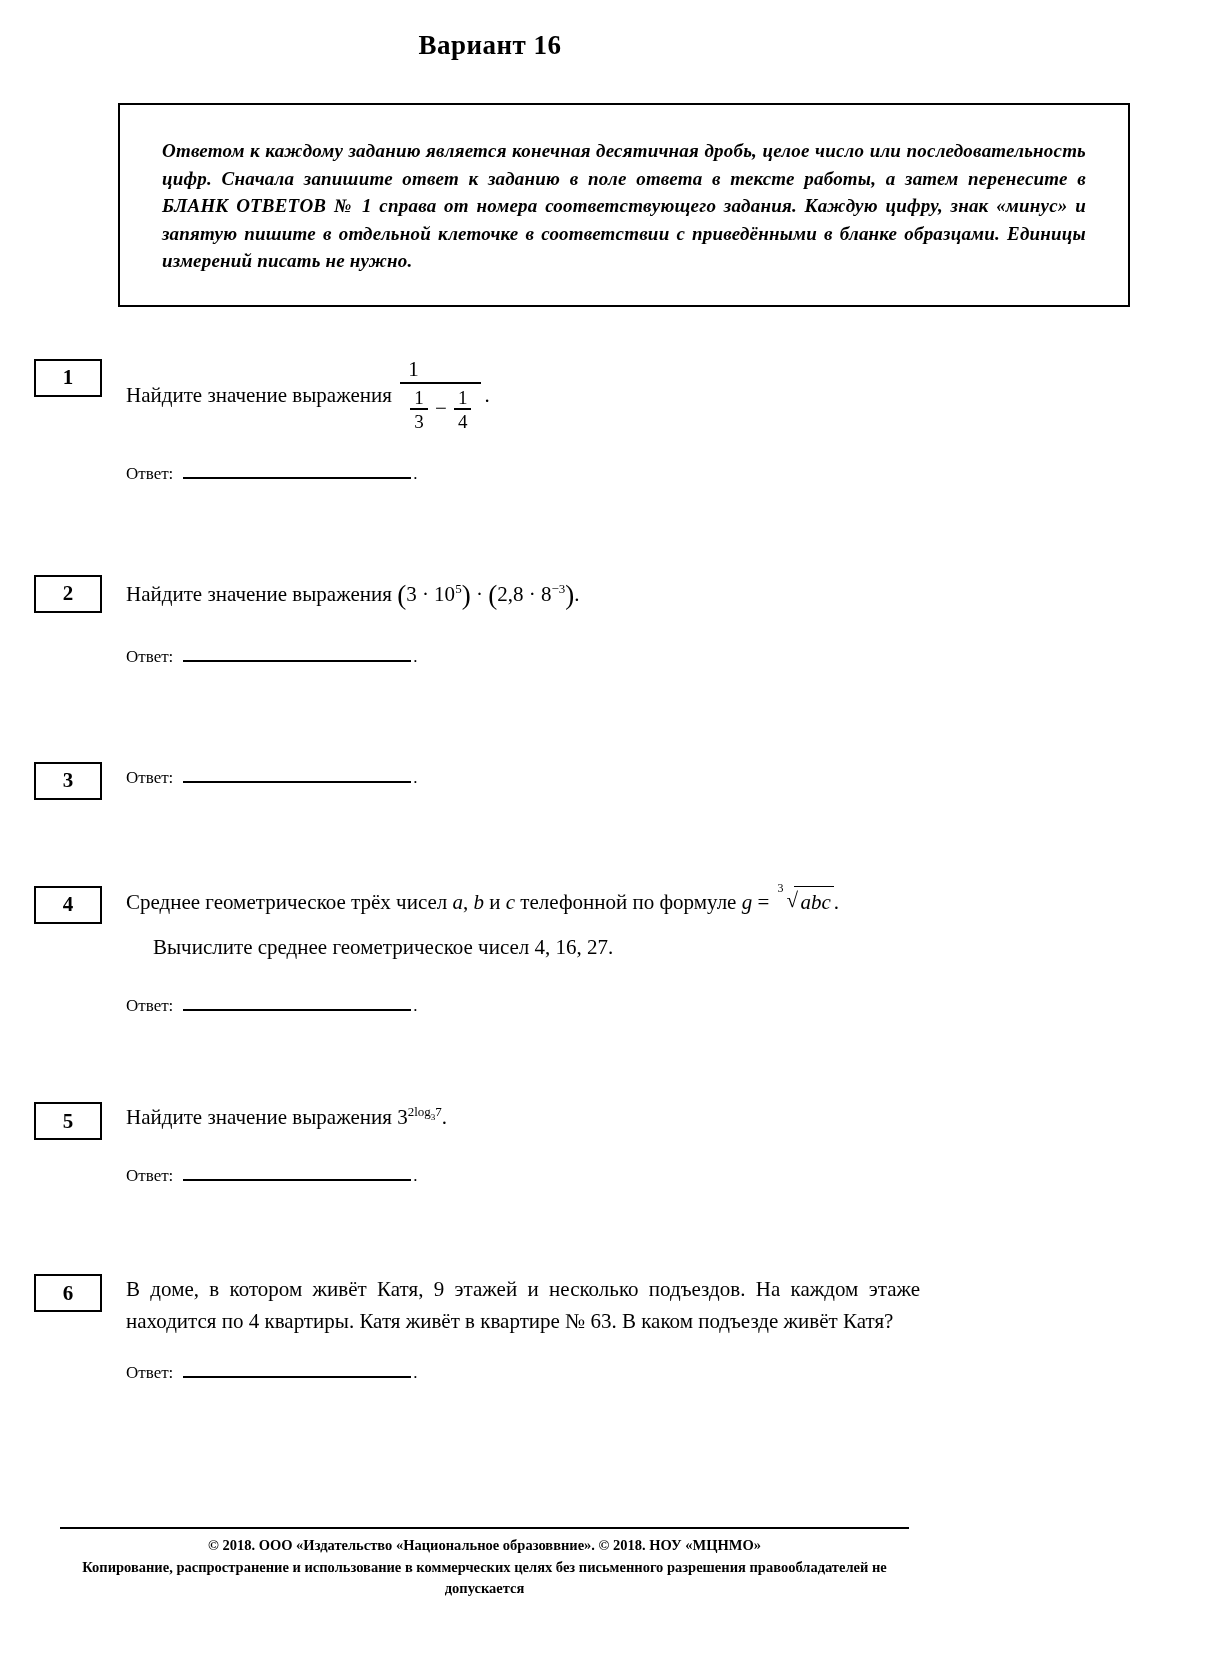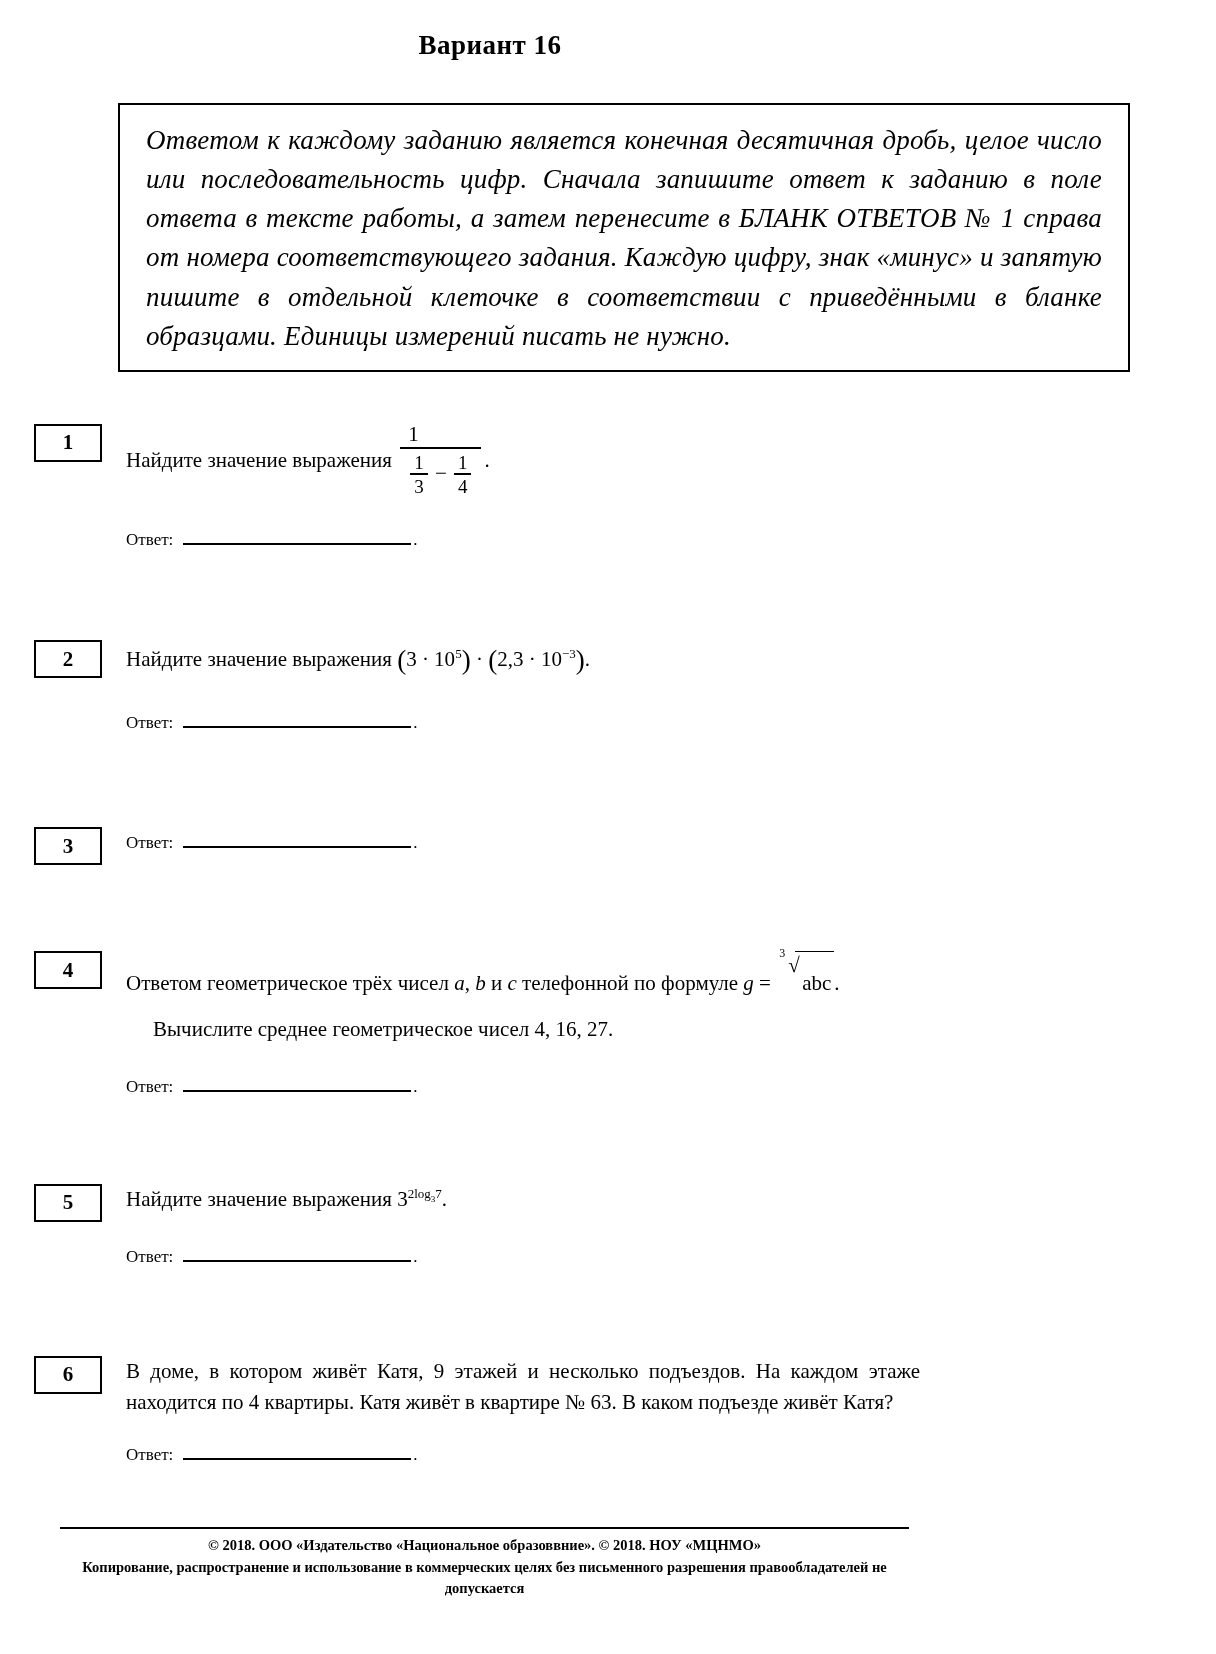--- a/index.html
+++ b/index.html
@@ -31,24 +31,24 @@
 
   
   .instruction-box {
     margin: 42px 0 0 58px;
     width: 1012px;
     box-sizing: border-box;
     border: 2px solid #000;
     padding: 16px 26px 14px 26px;
   }
   .instruction-box p {
-    margin: 0;
+    margin: 16px;
     font-style: italic;
-    font-weight: normal;
-    font-size: 27px;
+    font-weight: bold;
+    font-size: 19px;
     line-height: 1.45;
     text-align: justify;
     text-align-last: left;
     letter-spacing: 0.2px;
   }
 
   
   .tasks {
     margin-top: 52px;
   }
@@ -151,22 +151,23 @@
     font-size: 12px;
   }
   .radical .rad-glyph {
     position: absolute;
     left: 9px;
     top: -1px;
     font-size: 21px;
   }
   .radical .rad-body {
     border-top: 1.6px solid #000;
-    padding: 16px 3px 0 7px;
-    display: inline-block;
+    padding: 0 3px 0 7px;
+    display: inline-block;
+    font-style: italic;
   }
 
   
   .footer {
     position: absolute;
     left: 60px;
     right: 71px;
     bottom: 54px;
   }
   .footer-rule {
@@ -220,21 +221,21 @@
     </div>
 
     <div class="task" style="margin-top:88px;">
       <div class="task-num">2</div>
       <div class="task-body">
         <span class="stmt">
           <span>Найдите значение выражения</span>
           <span>
             <span class="paren">(</span><span>3 · 10</span><sup class="sm">5</sup><span class="paren">)</span>
             <span>·</span>
-            <span class="paren">(</span><span>2,3 · 10</span><sup class="sm">−3</sup><span class="paren">)</span><span>.</span>
+            <span class="paren">(</span><span>2,8 · 8</span><sup class="sm">−3</sup><span class="paren">)</span><span>.</span>
           </span>
         </span>
         <div class="answer-line" style="margin-top:26px;">
           <span>Ответ:</span><span class="blank"></span>.
         </div>
       </div>
     </div>
 
     <div class="task" style="margin-top:92px;">
       <div class="task-num">3</div>
@@ -242,21 +243,21 @@
         <div class="answer-line" style="margin-top:28px;">
           <span>Ответ:</span><span class="blank"></span>.
         </div>
       </div>
     </div>
 
     <div class="task" style="margin-top:84px;">
       <div class="task-num">4</div>
       <div class="task-body">
         <span class="stmt">
-          <span>Ответом геометрическое трёх чисел</span>
+          <span>Среднее геометрическое трёх чисел</span>
           <span class="italic">a</span><span>,</span>
           <span class="italic">b</span>
           <span>и</span>
           <span class="italic">c</span>
           <span>телефонной по формуле</span>
           <span style="white-space:nowrap;">
             <span class="italic">g</span>
             <span>=</span>
             <span class="radical">
               <span class="idx">3</span>

